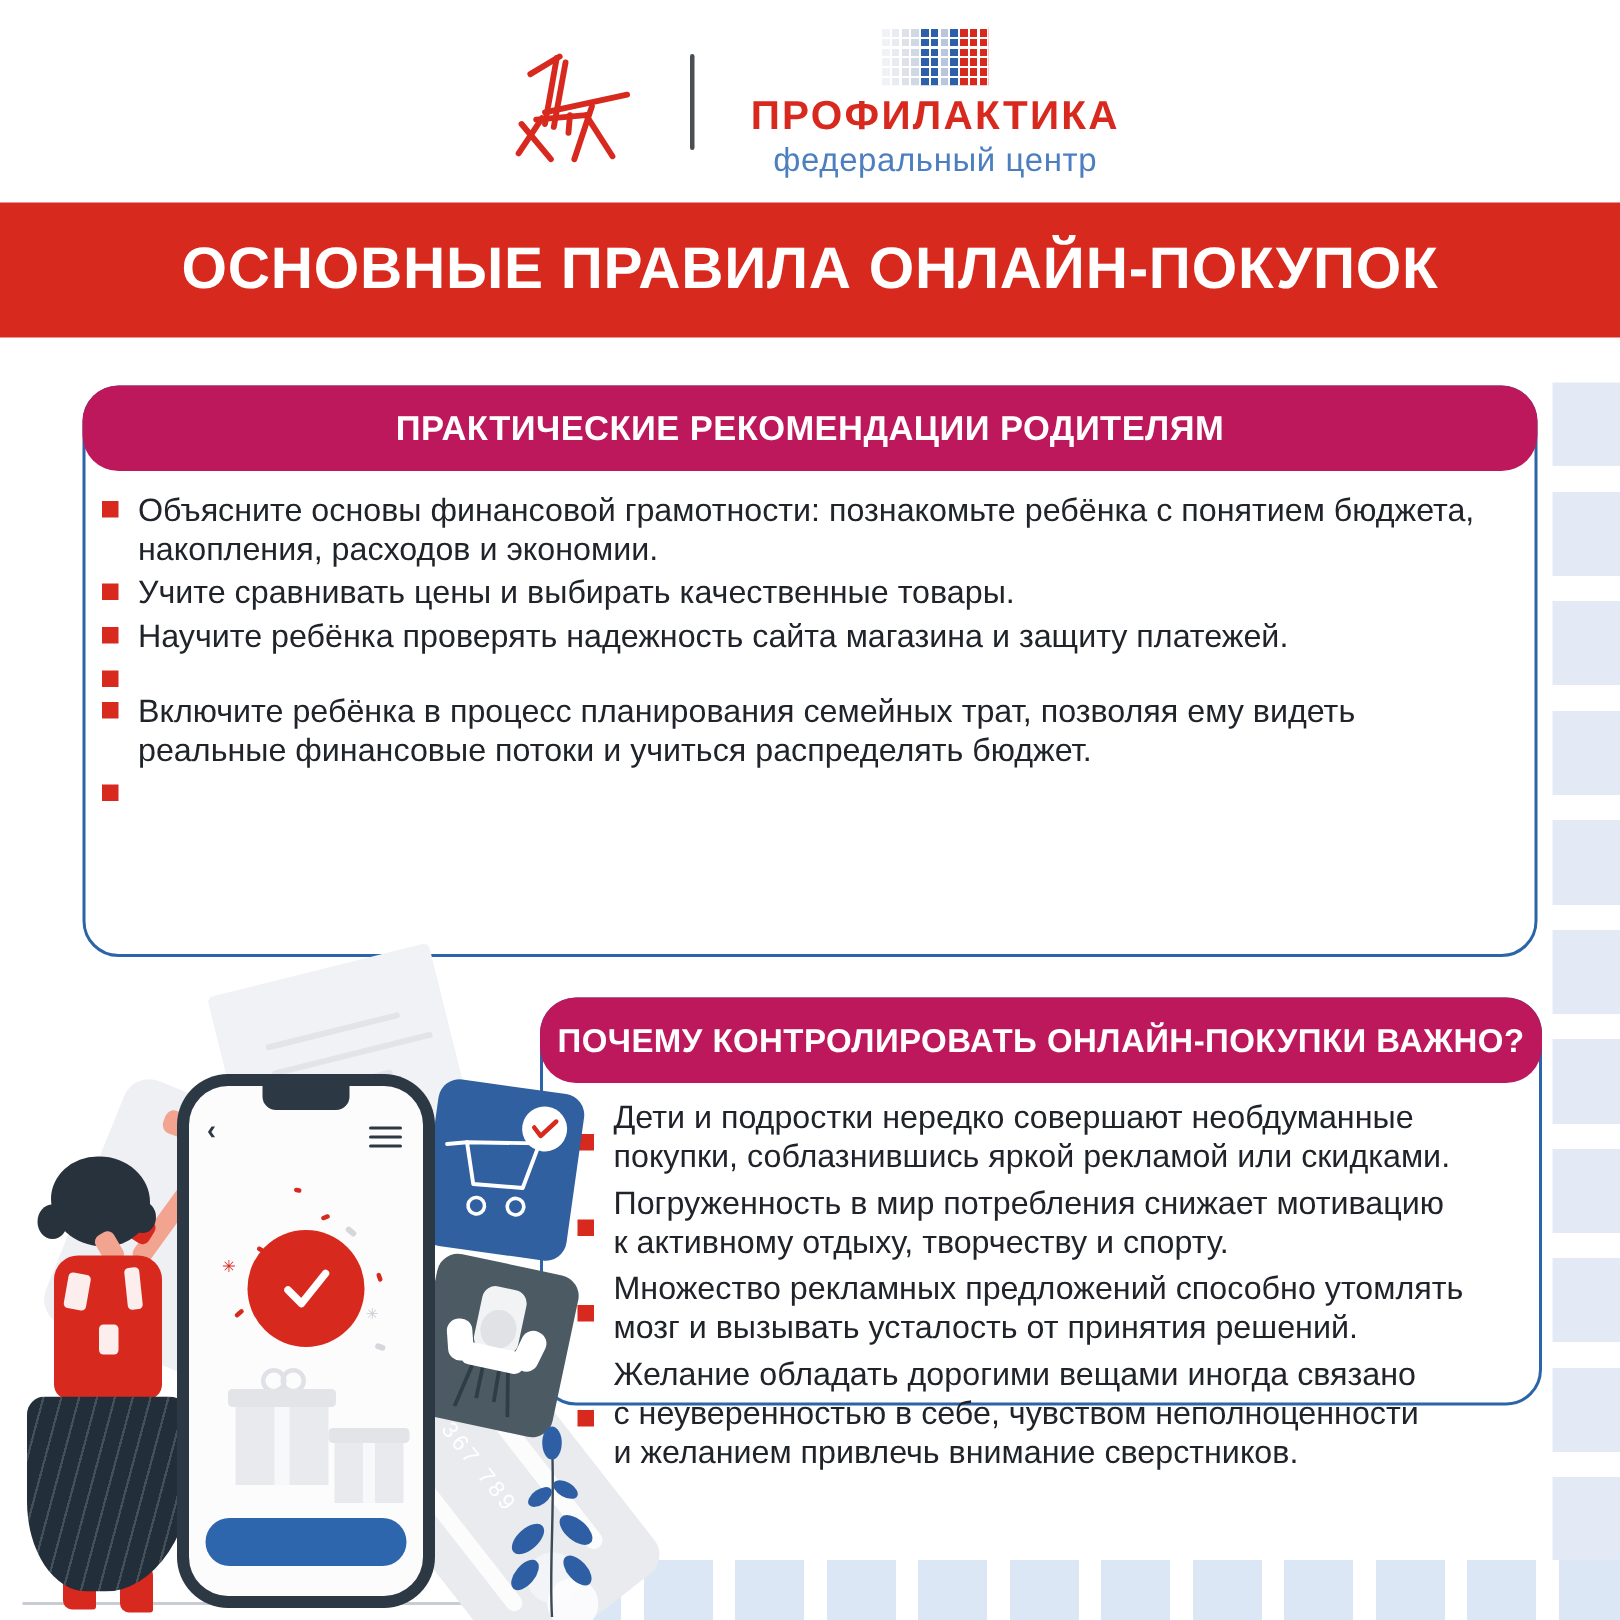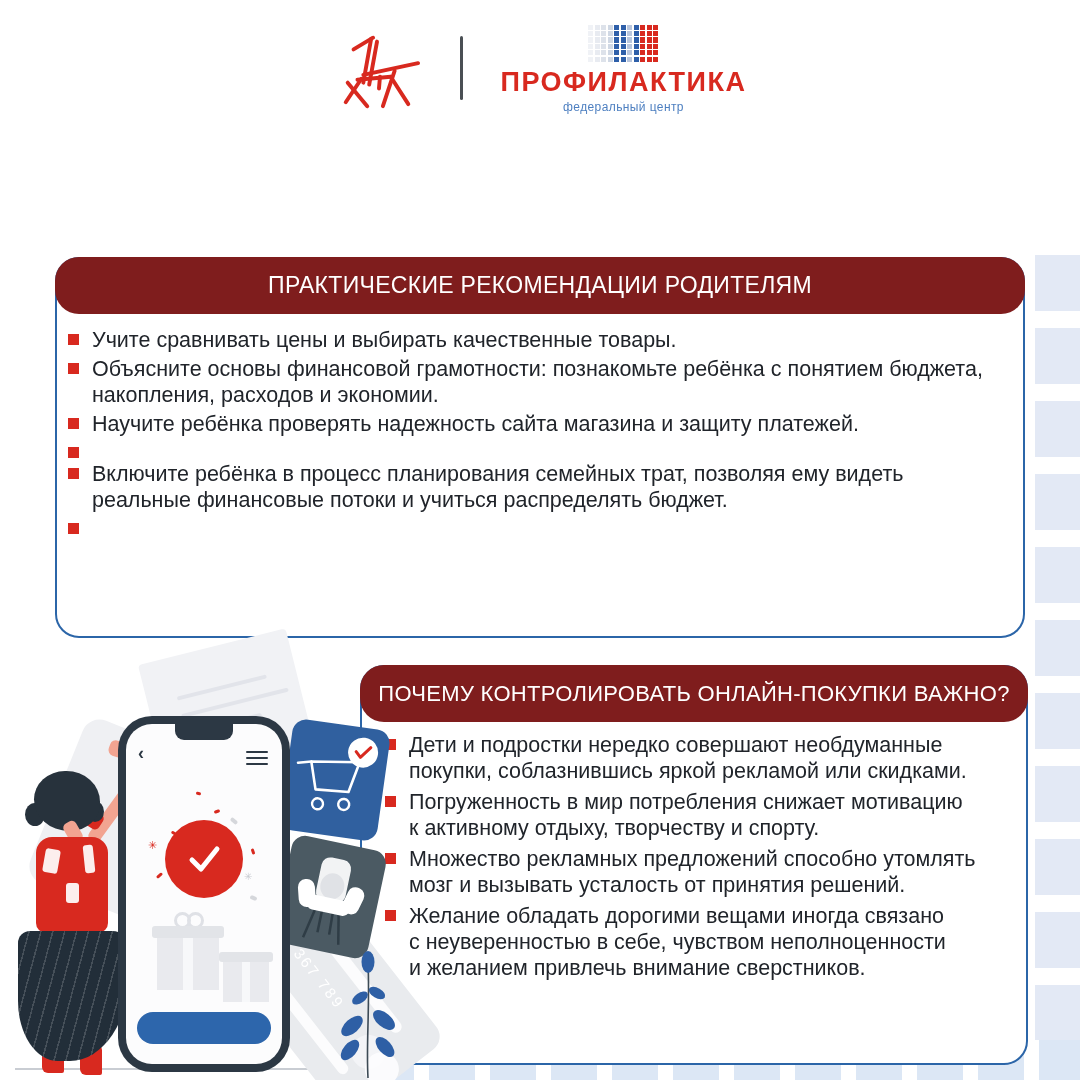--- a/index.html
+++ b/index.html
@@ -20,42 +20,42 @@
   .logo-divider{width:3px;height:64px;background:#4a4f54;border-radius:2px;}
   .brand-block{display:flex;flex-direction:column;align-items:center;}
   .mosaic{width:71px;height:39px;margin-bottom:7px;
     background:
       repeating-linear-gradient(0deg,rgba(255,255,255,0) 0 5px,#fff 5px 6.5px),
       repeating-linear-gradient(90deg,rgba(255,255,255,0) 0 5px,#fff 5px 6.5px),
       linear-gradient(90deg,#f0f2f6 0 6.5px,#e8ebf1 6.5px 13px,#dde2ea 13px 19.5px,
         #d0d8e4 19.5px 26px,#2e5fa9 26px 39px,#b9c6dd 39px 45.5px,#2e5fa9 45.5px 52px,
         #d8291f 52px 71px);}
   .brand-name{color:#d8291f;font-weight:bold;font-size:27px;letter-spacing:1.5px;line-height:1;}
-  .brand-sub{color:#4d7fc0;font-size:12px;letter-spacing:.4px;margin-top:5px;line-height:1;}
+  .brand-sub{color:#4d7fc0;font-size:22px;letter-spacing:.4px;margin-top:5px;line-height:1;}
 
   
   .banner{position:absolute;left:0;top:135px;width:1080px;height:90px;background:#d8291f;
     display:flex;align-items:center;justify-content:center;z-index:2;}
   .banner-title{color:#fff;font-weight:bold;font-size:39px;letter-spacing:.5px;}
 
   
   .card{position:absolute;background:#fff;border:2px solid #2b65a8;border-radius:24px;
     box-sizing:border-box;z-index:2;}
-  .card-header{position:absolute;top:-2px;left:-2px;right:-2px;height:57px;background:#7f1d1d;
+  .card-header{position:absolute;top:-2px;left:-2px;right:-2px;height:57px;background:#be185d;
     border-radius:24px;display:flex;align-items:center;justify-content:center;
-    color:#fff;font-weight:normal;letter-spacing:.3px;}
+    color:#fff;font-weight:bold;letter-spacing:.3px;}
   .card-1{left:55px;top:257px;width:970px;height:381px;}
   .card-1 .card-header{font-size:23px;}
-  .card-2{left:360px;top:665px;width:668px;height:400px;}
+  .card-2{left:360px;top:665px;width:668px;height:272px;}
   .card-2 .card-header{font-size:22px;}
   ul.list{list-style:none;margin:0;}
   .card-1 ul.list{padding:68px 24px 0 11px;}
   .card-2 ul.list{padding:65px 14px 0 23px;}
   li.item{display:flex;align-items:flex-start;margin-bottom:3px;}
-  .card-2 li.item{margin-bottom:5px;}
+  .card-2 li.item{margin-bottom:5px;align-items:center;}
   .bullet{flex:none;width:11px;height:11px;background:#d8291f;margin:7px 13px 0 0;}
   .li-text{font-size:21.5px;line-height:26px;color:#20242a;white-space:pre-line;}
 
   
   .illus{position:absolute;left:0;top:620px;width:440px;height:460px;z-index:3;}
   .sheet1{position:absolute;left:150px;top:25px;width:152px;height:118px;background:#f1f2f5;
     border-radius:4px;transform:rotate(-14deg);}
   .sheet1 i{position:absolute;left:30px;width:92px;height:4px;background:#e2e4ea;border-radius:2px;display:block;}
   .sheet2{position:absolute;left:52px;top:112px;width:130px;height:175px;background:#eff0f3;
     border-radius:18px;transform:rotate(22deg);}
@@ -139,32 +139,35 @@
       <path d="M47 50 L46 62"></path>
     </svg>
     <div class="logo-divider"></div>
     <div class="brand-block">
       <div class="mosaic"></div>
       <div class="brand-name">ПРОФИЛАКТИКА</div>
       <div class="brand-sub">федеральный центр</div>
     </div>
   </div>
 
+  <div class="banner">
+    <div class="banner-title">ОСНОВНЫЕ ПРАВИЛА ОНЛАЙН-ПОКУПОК</div>
+  </div>
 
   <div class="card card-1">
     <div class="card-header">ПРАКТИЧЕСКИЕ РЕКОМЕНДАЦИИ РОДИТЕЛЯМ</div>
     <ul class="list">
       <li class="item">
           <span class="bullet"></span>
-          <span class="li-text">Учите сравнивать цены и выбирать качественные товары.</span>
-        </li>
-      <li class="item">
-          <span class="bullet"></span>
           <span class="li-text">Объясните основы финансовой грамотности: познакомьте ребёнка с понятием бюджета,
 накопления, расходов и экономии.</span>
+        </li>
+      <li class="item">
+          <span class="bullet"></span>
+          <span class="li-text">Учите сравнивать цены и выбирать качественные товары.</span>
         </li>
       <li class="item">
           <span class="bullet"></span>
           <span class="li-text">Научите ребёнка проверять надежность сайта магазина и защиту платежей.</span>
         </li>
       <li class="item">
           <span class="bullet"></span>
         </li>
       <li class="item">
           <span class="bullet"></span>

